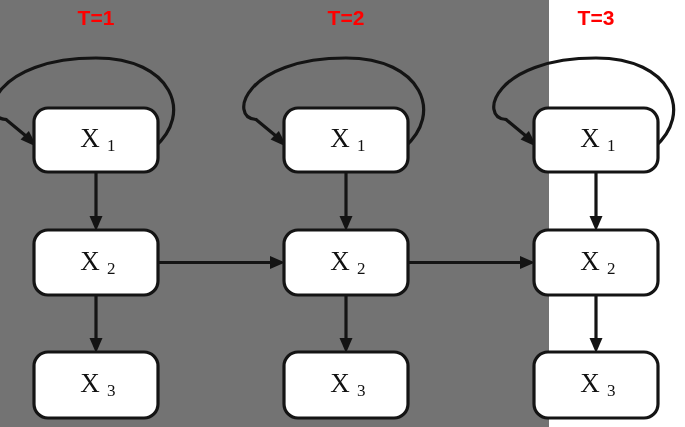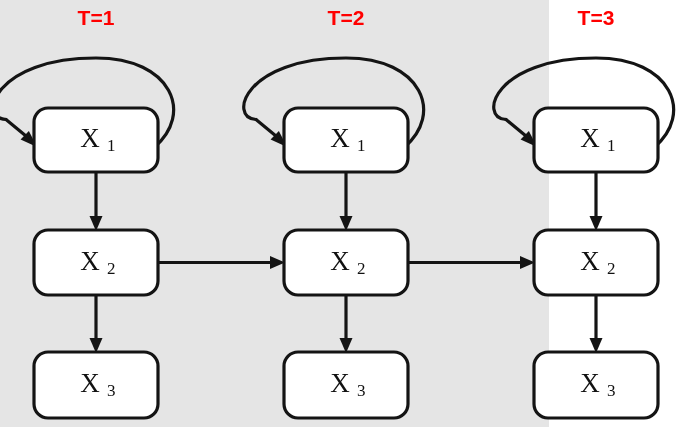--- a/index.html
+++ b/index.html
@@ -10,21 +10,21 @@
   body {
     width: 685px;
     height: 427px;
     overflow: hidden;
     font-family: "Liberation Sans", sans-serif;
   }
   #diagram-root {
     position: relative;
     width: 549px;
     height: 427px;
-    background: #e5e5e5;
+    background: #737373;
   }
   #diagram-svg {
     position: absolute;
     top: 0;
     left: 0;
     width: 685px;
     height: 427px;
     display: block;
   }
   .time-label {

